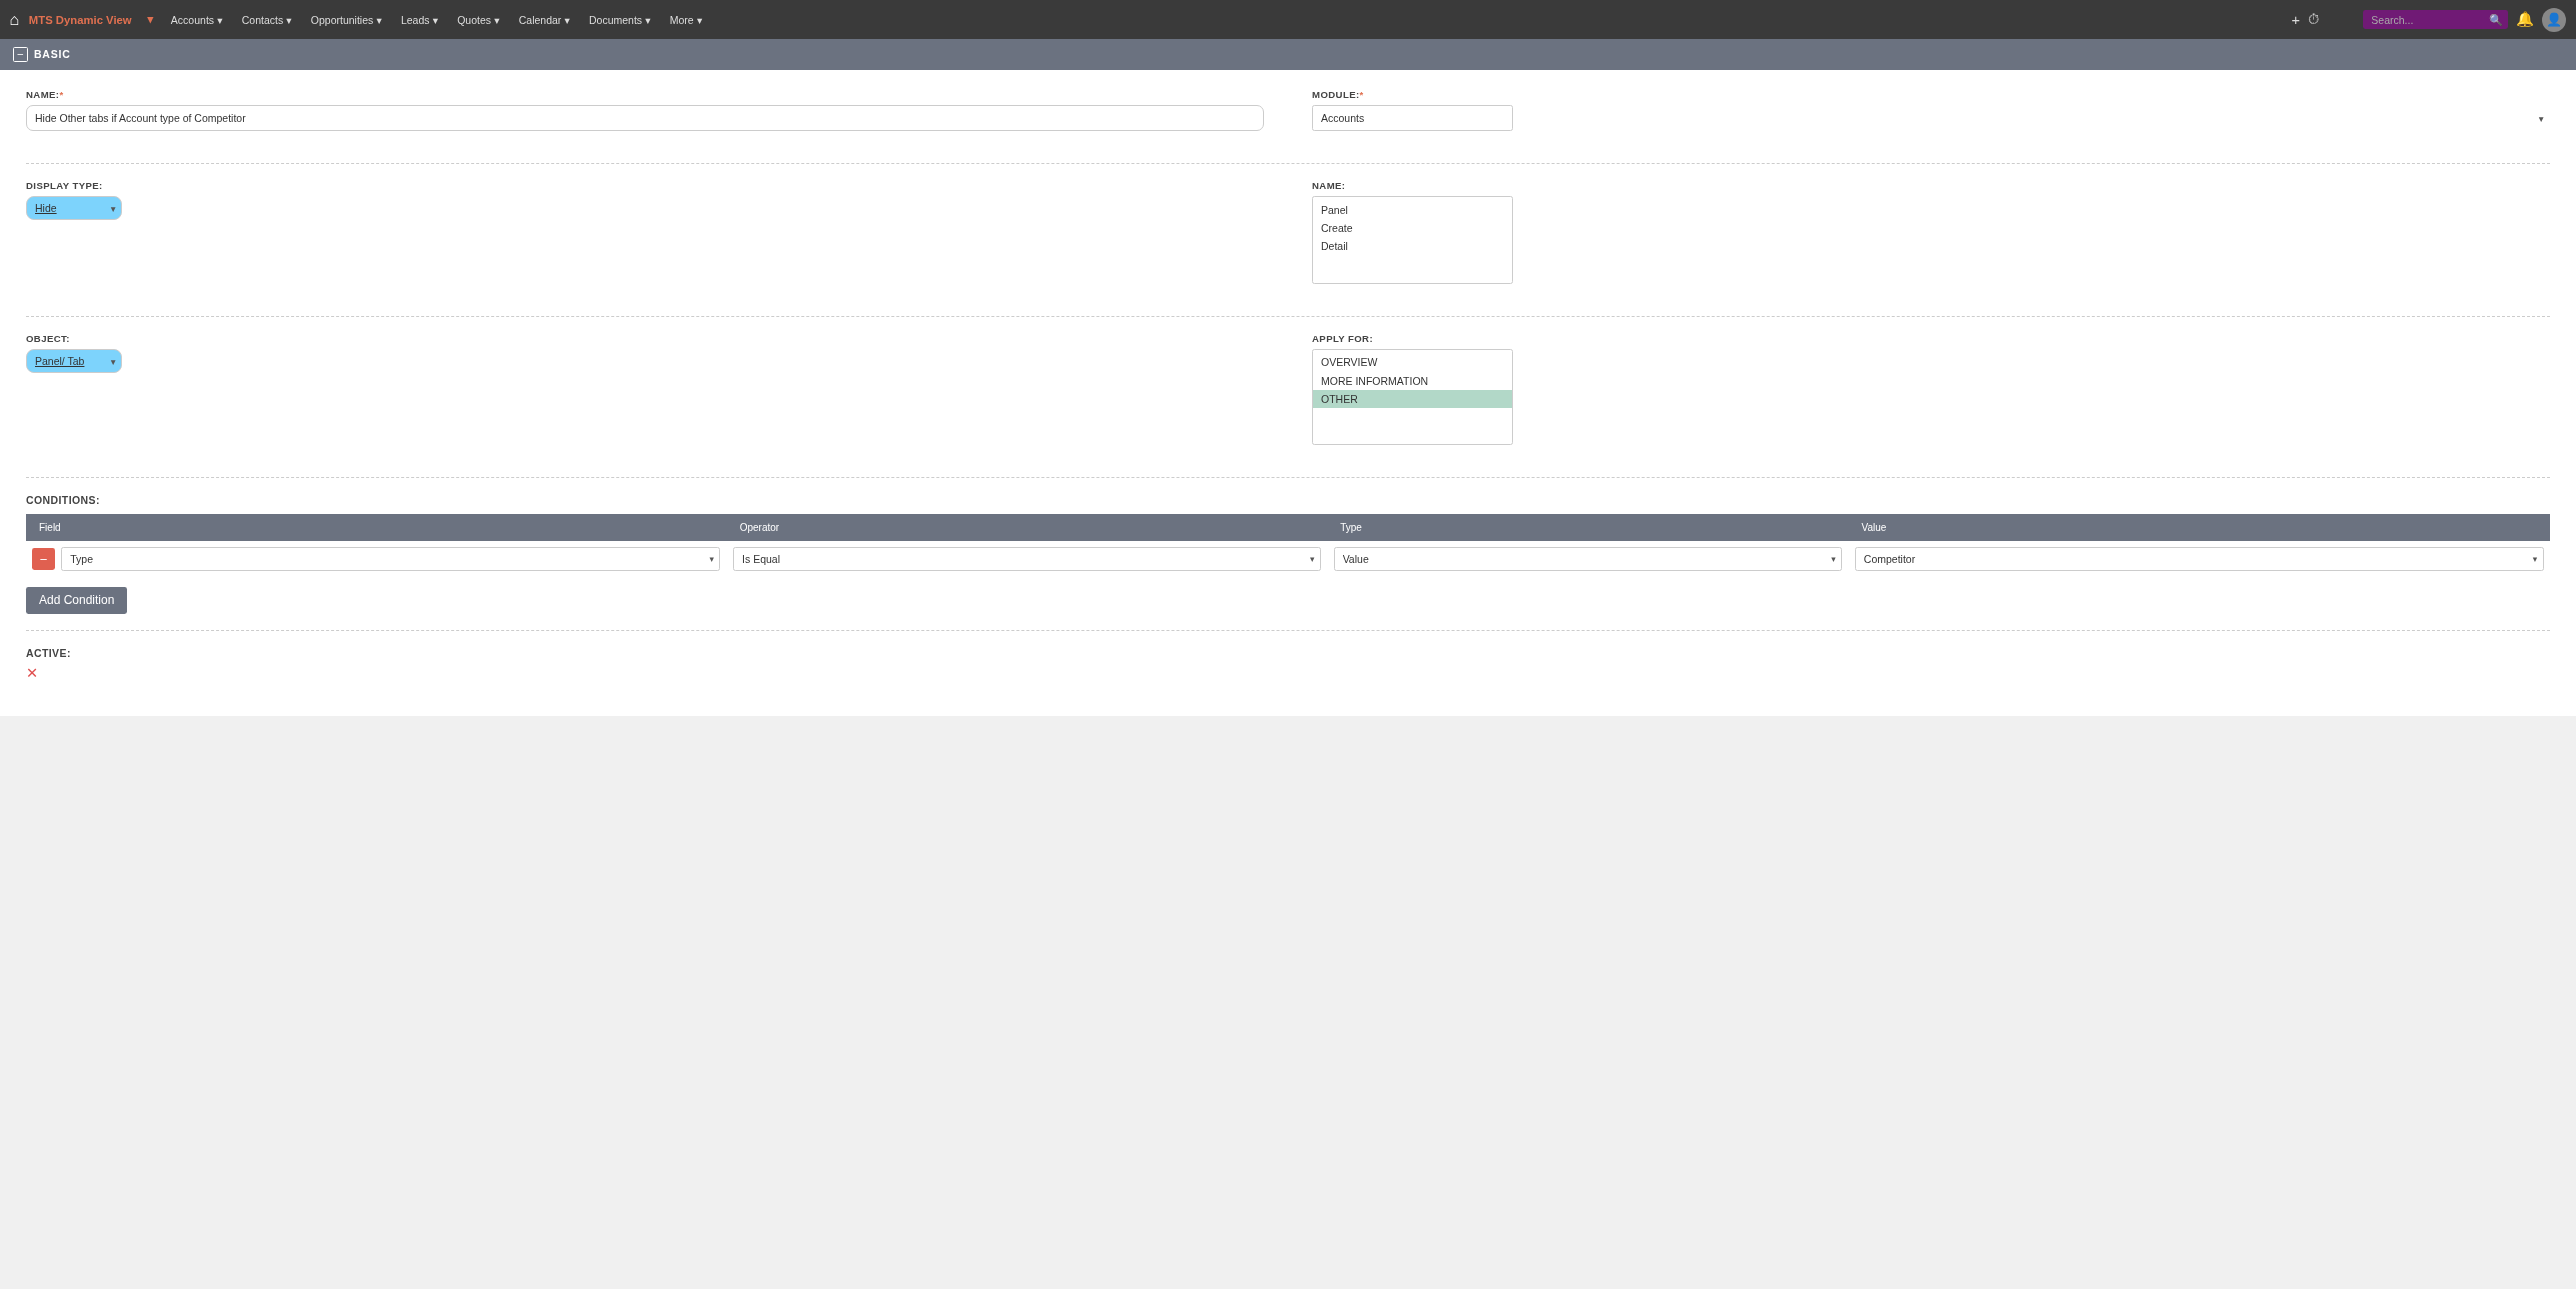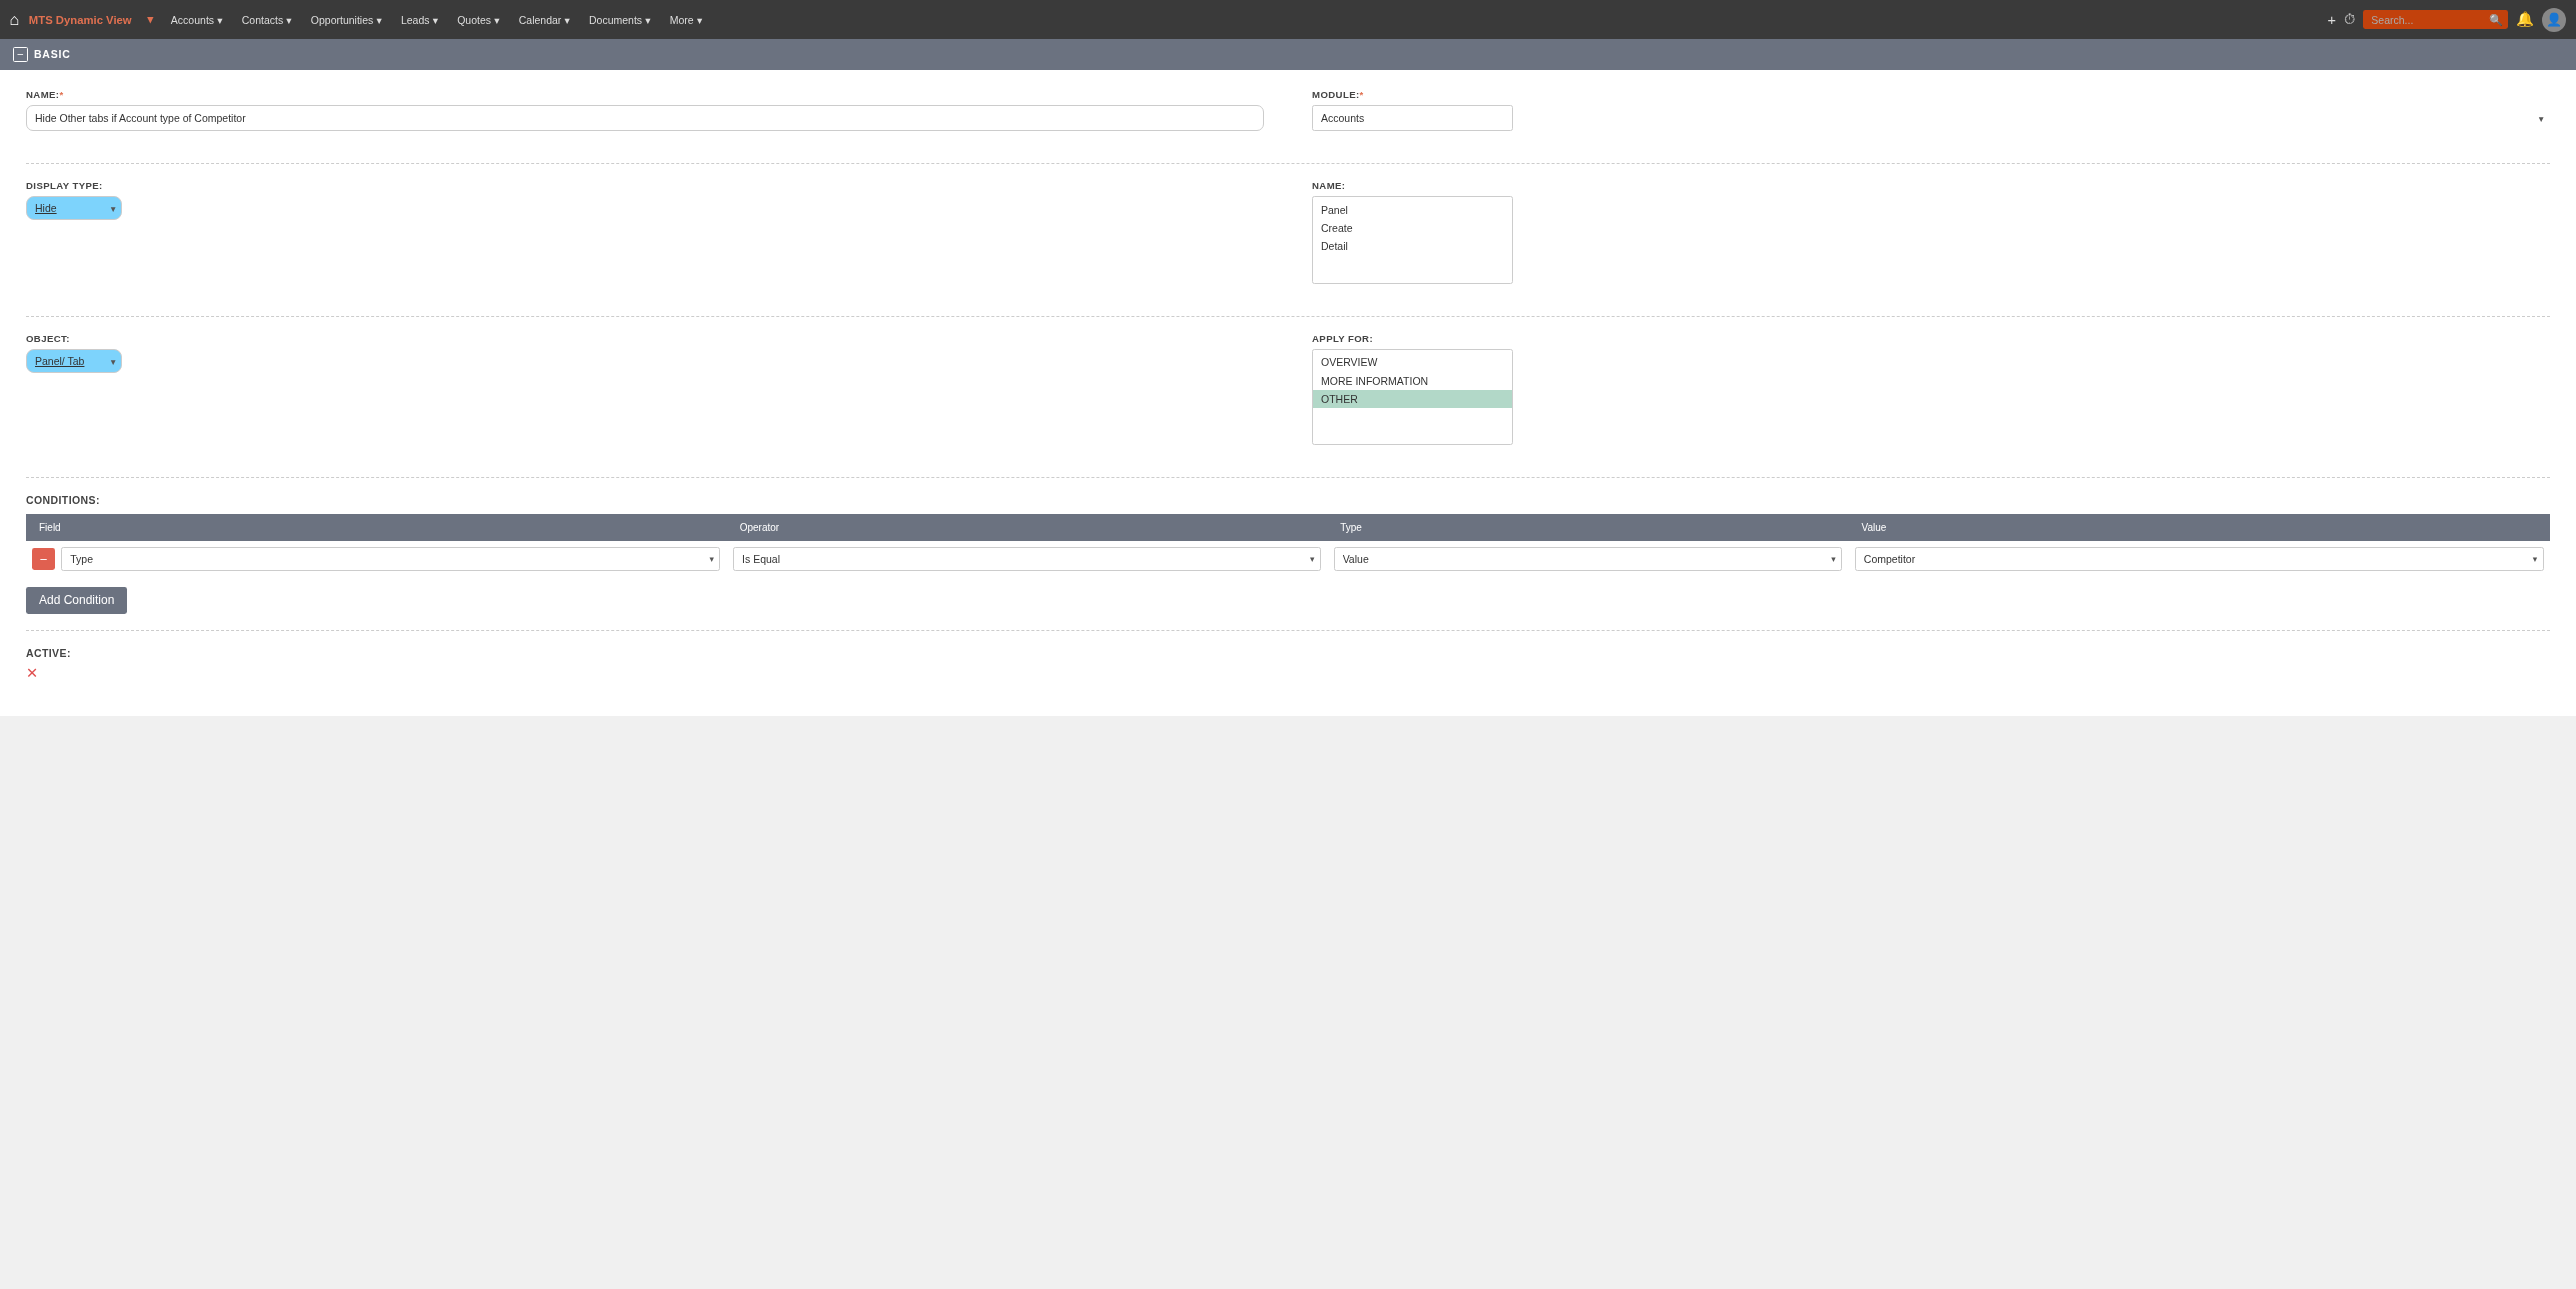--- a/index.html
+++ b/index.html
@@ -41,28 +41,29 @@
       cursor: pointer;
       white-space: nowrap;
     }
     .topnav .nav-separator { flex: 1; }
     .topnav .nav-actions {
       display: flex;
       align-items: center;
       gap: 8px;
     }
     .topnav .search-box {
-      background: #c2410c;
+      background: #701a75;
       border: none;
       border-radius: 2.4px;
       color: #ddd;
       padding: 3.2px 24px 3.2px 8px;
       font-size: 10.5px;
       width: 145px;
       outline: none;
+      margin-left: 36px;
     }
     .topnav .search-box::placeholder { color: #aaa; }
     .search-wrap { position: relative; }
     .search-wrap .search-btn {
       position: absolute; right: 4.8px; top: 50%; transform: translateY(-50%);
       color: #aaa; background: none; border: none; cursor: pointer; font-size: 11.3px;
     }
     .topnav .icon-btn {
       color: #ddd; font-size: 14.5px; cursor: pointer; background: none; border: none;
     }

